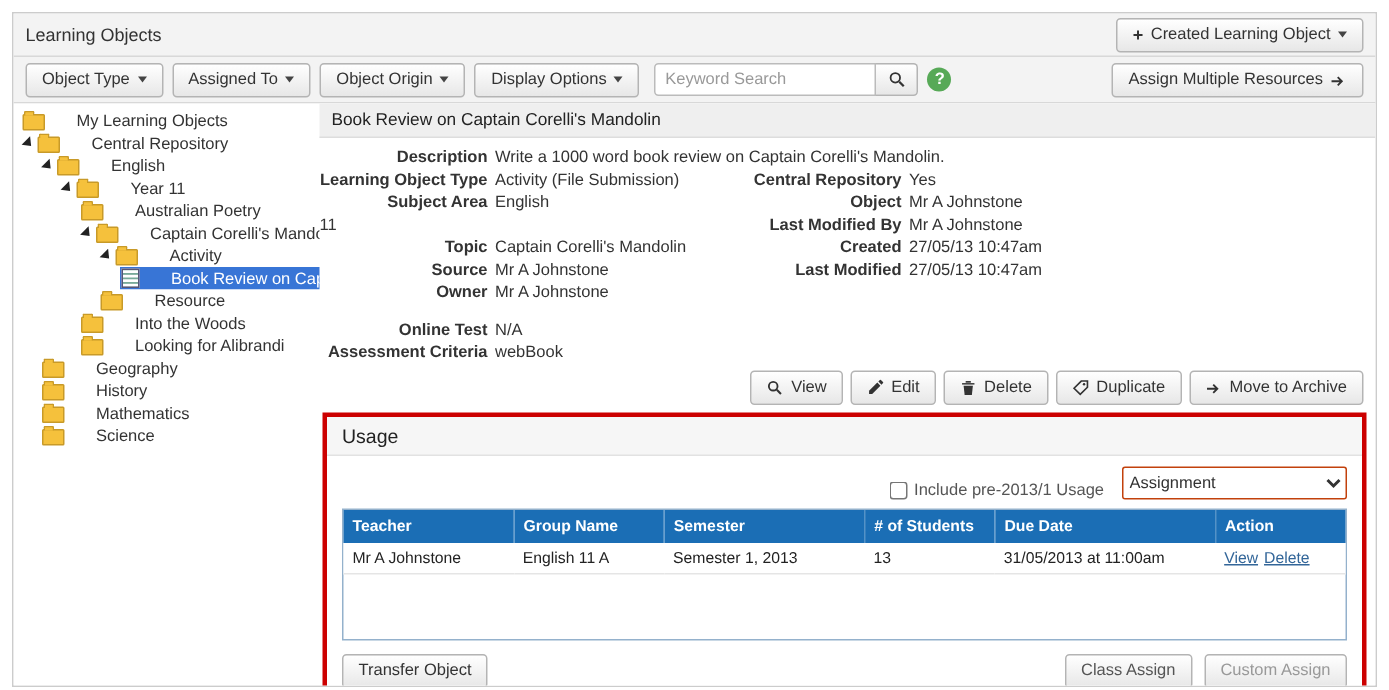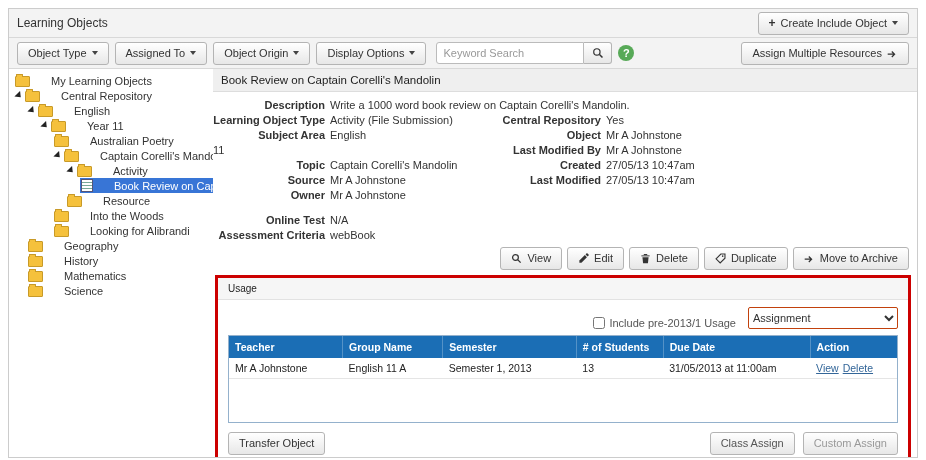--- a/index.html
+++ b/index.html
@@ -54,21 +54,21 @@
   .detail-body{position:relative;padding:6px 0 2px;flex:none;}
   .field-row{display:flex;line-height:15px;}
   .field-row.gap{margin-top:10px;}
   .f-label{width:112px;flex:none;text-align:right;font-weight:bold;padding-right:5px;color:#333;}
   .f-label-r{width:110px;flex:none;text-align:right;font-weight:bold;padding-right:5px;color:#333;}
   .fields-right{position:absolute;left:278px;top:21px;}
   .actions-row{display:flex;justify-content:flex-end;gap:5px;padding:2px 8px 5px;flex:none;}
 
   
   .usage-panel{margin:0 6px 5px 2px;border:3px solid #cc0000;background:#fff;flex:none;}
-  .usage-header{background:#f6f6f6;border-bottom:1px solid #e2e2e2;padding:5px 10px;font-size:10px;color:#222;}
+  .usage-header{background:#f6f6f6;border-bottom:1px solid #e2e2e2;padding:5px 10px;font-size:13px;color:#222;}
   .usage-controls{display:flex;justify-content:flex-end;align-items:flex-end;gap:12px;padding:7px 10px 6px;}
   .chk{display:inline-flex;align-items:center;gap:4px;color:#555;cursor:pointer;}
   .chk input{margin:0;width:12px;height:12px;}
   .usage-select{width:150px;height:22px;border:1px solid #c2410c;border-radius:2px;background:#fff;}
   .table-wrap{margin:0 10px;border:1px solid #94b1cc;min-height:86px;background:#fff;}
   table.usage-table{width:100%;border-collapse:collapse;font-size:10.5px;}
   .usage-table th{background:#1b6eb5;color:#fff;font-weight:bold;text-align:left;padding:5px 6px;
     border-right:1px solid rgba(255,255,255,0.25);}
   .usage-table th:last-child{border-right:none;}
   .usage-table td{padding:4px 6px;border-bottom:1px solid #e5e5e5;color:#222;background:#fff;}
@@ -79,21 +79,21 @@
 </style>
 </head>
 <body>
 
 <div class="app">
 
   <div class="header-bar">
     <div class="page-title">Learning Objects</div>
     <button class="btn">
       <span class="plus">+</span>
-      <span>Create Include Object</span>
+      <span>Created Learning Object</span>
       <span class="caret"></span>
     </button>
   </div>
 
   <div class="toolbar">
     <button class="btn">
       <span>Object Type</span>
       <span class="caret"></span>
     </button>
     <button class="btn">

